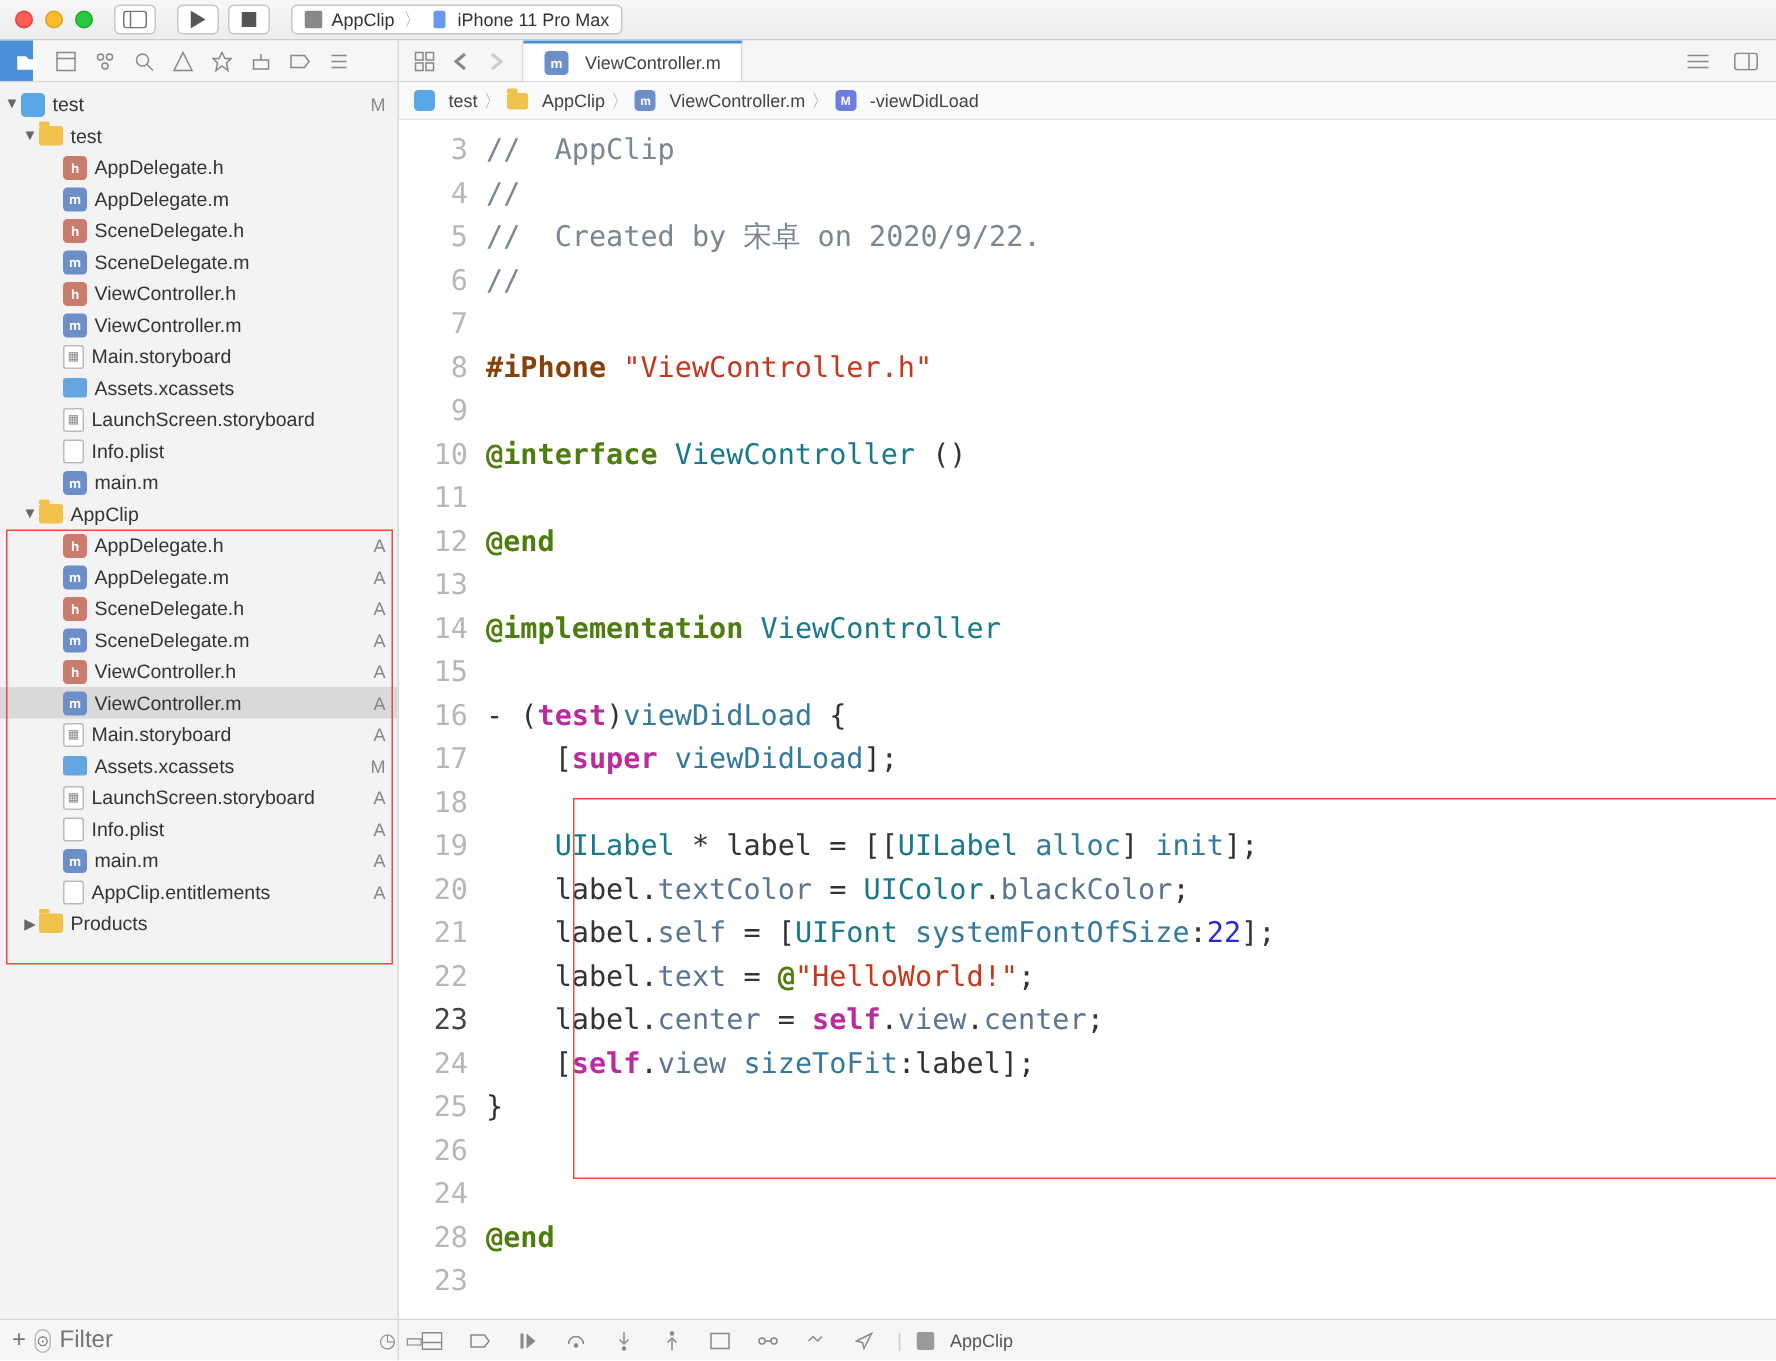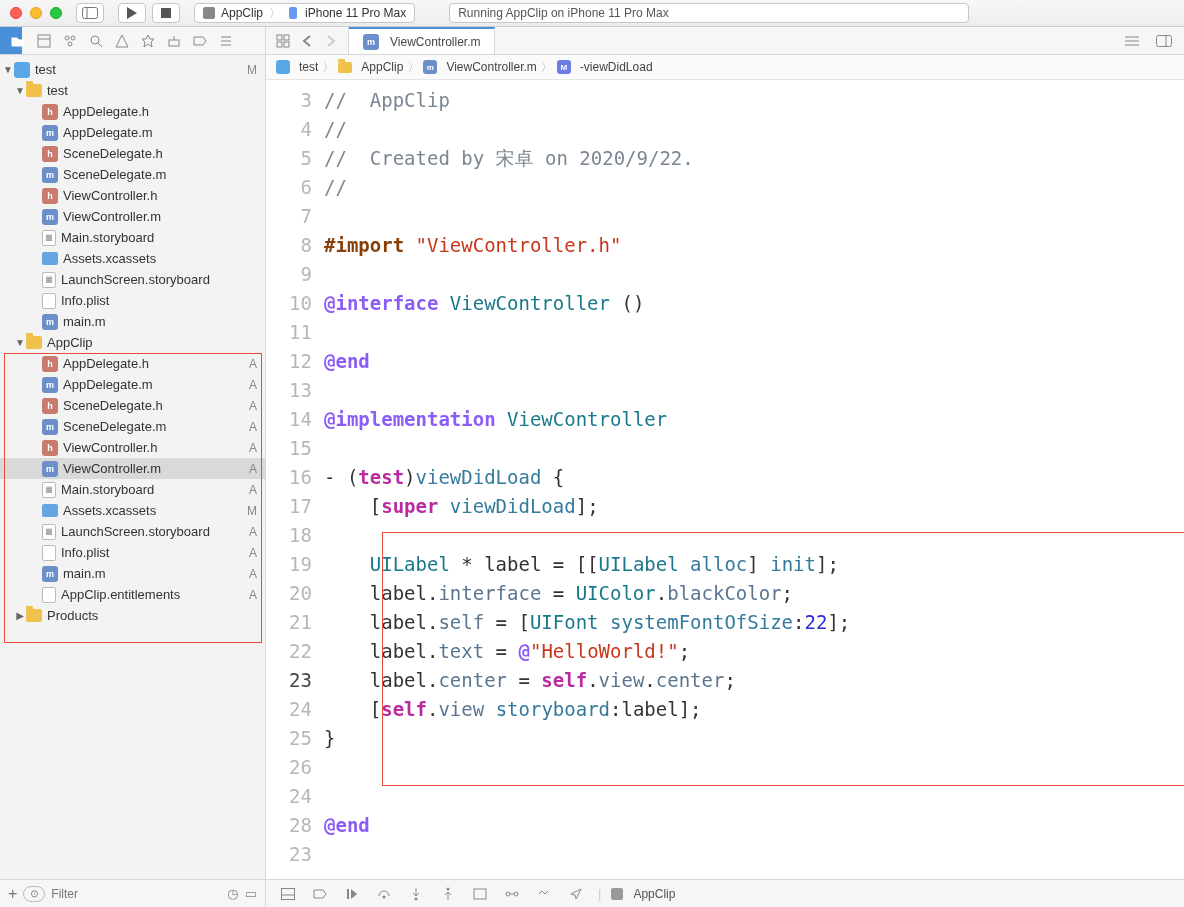--- a/index.html
+++ b/index.html
@@ -185,21 +185,21 @@
   .lines div { height: 29px; white-space: pre; }
   .lines .hl { background: #f2f7fb; }
 
   
   .c-comm { color: #7b8693; }
   .c-kw   { color: #ba2aa0; font-weight:600; }
   .c-pre  { color: #874009; font-weight:600; }
   .c-str  { color: #c6371b; }
   .c-type { color: #19798b; }
   .c-self { color: #ba2aa0; font-weight:600;text-align:center; }
-  .c-at   { color: #8b5cf6; font-weight:600; }
+  .c-at   { color: #4d7c0f; font-weight:600; }
   .c-func { color: #347a9c; text-align: center; }
   .c-num  { color: #2a2ad6; }
   .c-prop { color: #5a7691; }
 
   .red-box2 {
     position: absolute;
     border: 1.5px solid #e74c3c;
     left: 116px; top: 452px;
     width: 928px; height: 254px;
     pointer-events: none;
@@ -211,21 +211,21 @@
     display: flex;
     border-top: 1px solid #d8d8d8;
     background: #f6f6f6;
   }
   .bb-left {
     width: 266px;
     border-right:1px solid #d8d8d8;
     display:flex; align-items:center; padding:0 8px; gap:6px;
   }
   .bb-left input {
-    flex:1; border:none; background:transparent; font-size:12px; outline:none;
+    flex:1; border:none; background:transparent; font-size:16px; outline:none;
   }
   .bb-pill { width:22px; height:16px; border:1px solid #bbb; border-radius:8px; display:flex; align-items:center; justify-content:center; font-size:10px; color:#777;}
   .bb-right { flex:1; display:flex; align-items:center; gap:10px; padding:0 10px; color:#777;}
   .bb-icongroup { display:flex; gap:8px; align-items:center;}
   small.sch { font-size:12px; color:#555; }
 </style>
 </head>
 <body>
 
 <div class="toolbar">
@@ -255,23 +255,20 @@
   <div class="scheme">
     <svg class="mini-icon" viewBox="0 0 12 12">
         <rect width="12" height="12" rx="2" fill="#888"></rect>
       </svg>
     <span>AppClip</span>
     <span class="bc-sep">〉</span>
     <svg class="mini-icon" viewBox="0 0 12 12">
         <rect x="2" width="8" height="12" rx="2" fill="#69e"></rect>
       </svg>
     <span>iPhone 11 Pro Max</span>
-  </div>
-  <div class="status-bar">
-    <span>Running AppClip on iPhone 11 Pro Max</span>
   </div>
 </div>
 
 <div class="subbar">
   <div class="navbar-left">
     <div class="nav-icon first">
         <svg width="14" height="14" viewBox="0 0 14 14">
           <path d="M1 4h5l2 2h5v6H1z" fill="#fff"></path>
         </svg>
       </div>
@@ -607,37 +604,37 @@
             <div class="">24</div>
             <div class="">28</div>
             <div class="">23</div>
           </div>
         <div class="lines" id="lines">
             <div class=""><span class="c-comm">//  AppClip</span></div>
             <div class=""><span class="c-comm">//</span></div>
             <div class=""><span class="c-comm">//  Created by 宋卓 on 2020/9/22.</span></div>
             <div class=""><span class="c-comm">//</span></div>
             <div class=""></div>
-            <div class=""><span class="c-pre">#import </span><span class="c-str">"ViewController.h"</span></div>
+            <div class=""><span class="c-pre">#iPhone </span><span class="c-str">"ViewController.h"</span></div>
             <div class=""></div>
             <div class=""><span class="c-at">@interface</span> <span class="c-type">ViewController</span> ()</div>
             <div class=""></div>
             <div class=""><span class="c-at">@end</span></div>
             <div class=""></div>
             <div class=""><span class="c-at">@implementation</span> <span class="c-type">ViewController</span></div>
             <div class=""></div>
             <div class="">- (<span class="c-kw">test</span>)<span class="c-func">viewDidLoad</span> {</div>
             <div class="">    [<span class="c-kw">super</span> <span class="c-func">viewDidLoad</span>];</div>
             <div class=""></div>
             <div class="">    <span class="c-type">UILabel</span> * label = [[<span class="c-type">UILabel</span> <span class="c-func">alloc</span>] <span class="c-func">init</span>];</div>
-            <div class="">    label.<span class="c-prop">interface</span> = <span class="c-type">UIColor</span>.<span class="c-prop">blackColor</span>;</div>
+            <div class="">    label.<span class="c-prop">textColor</span> = <span class="c-type">UIColor</span>.<span class="c-prop">blackColor</span>;</div>
             <div class="">    label.<span class="c-prop">self</span> = [<span class="c-type">UIFont</span> <span class="c-func">systemFontOfSize</span>:<span class="c-num">22</span>];</div>
             <div class="">    label.<span class="c-prop">text</span> = <span class="c-at">@</span><span class="c-str">"HelloWorld!"</span>;</div>
             <div class="">    label.<span class="c-prop">center</span> = <span class="c-self">self</span>.<span class="c-prop">view</span>.<span class="c-prop">center</span>;</div>
-            <div class="">    [<span class="c-self">self</span>.<span class="c-prop">view</span> <span class="c-func">storyboard</span>:label];</div>
+            <div class="">    [<span class="c-self">self</span>.<span class="c-prop">view</span> <span class="c-func">sizeToFit</span>:label];</div>
             <div class="">}</div>
             <div class=""></div>
             <div class=""></div>
             <div class=""><span class="c-at">@end</span></div>
           </div>
       </div>
       <div class="red-box2"></div>
     </div>
   </div>
 </div>

